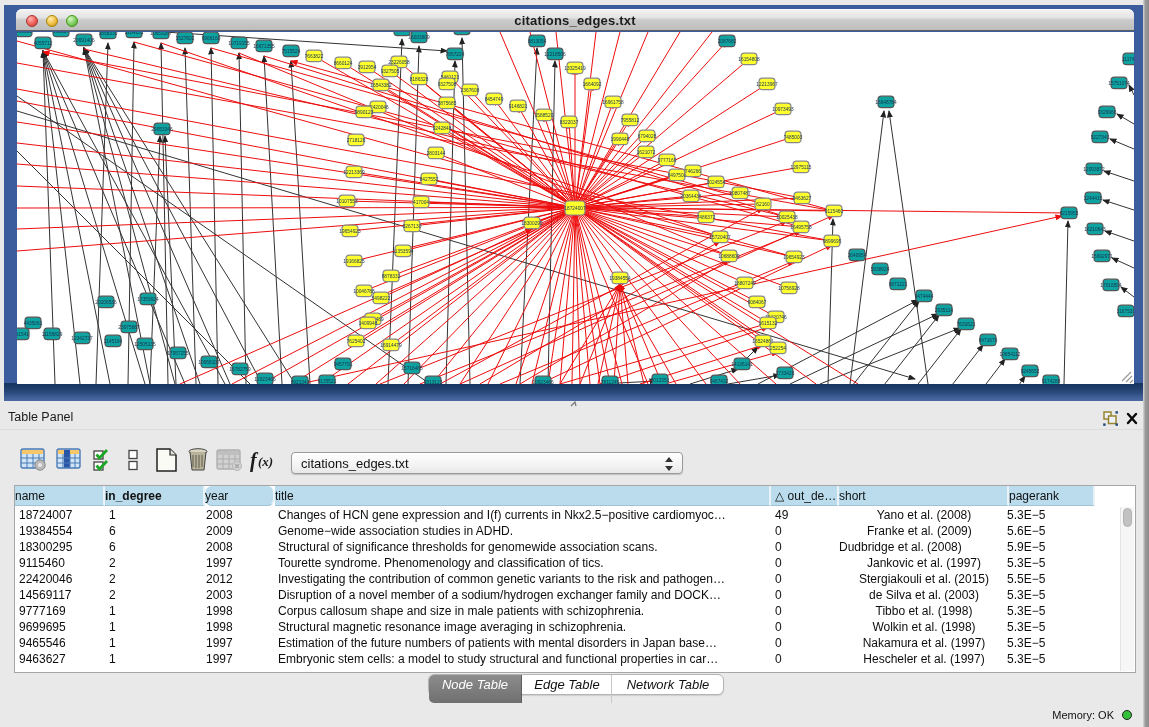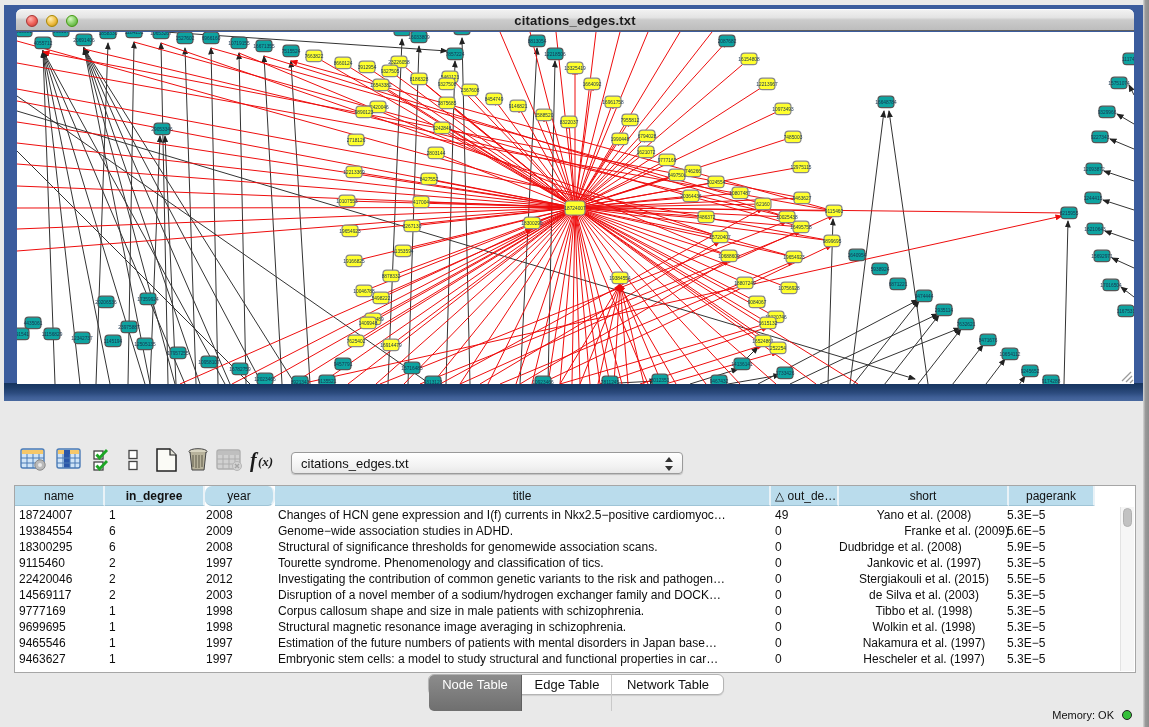--- a/index.html
+++ b/index.html
@@ -24,31 +24,31 @@
 #toolbar { position:absolute; left:0; top:30px; width:100%; height:53px; }
 #combo { position:absolute; left:291px; top:21px; width:392px; height:22px;
   background:linear-gradient(180deg,#ffffff,#f1f1f1 70%,#e7e7e7);
   border:1px solid #9a9a9a; border-radius:4px; box-shadow:0 1px 1px rgba(0,0,0,0.18); }
 #combo .t { position:absolute; left:9px; top:3px; font-size:13px; color:#111; }
 #tbl { position:absolute; left:14px; top:84px; width:1122px; height:188px; background:#fff;
   border:1px solid #a6a6a6; }
 .thead { position:absolute; left:0; top:0; width:1120px; height:20px; background:#fff; }
 .th { position:absolute; top:0; height:20px; background:#badcec; border-right:2px solid #e9f2f7;
   border-bottom:1px solid #9fc4d6; font-size:12px; color:#111; line-height:20px; }
-.hc { text-align:center; } .hl { text-align:left; padding-left:4px; }
+.hc { } .hl { text-align:left; padding-left:4px; }
 .tr { position:absolute; left:0; width:1120px; height:16px; }
 .td { position:absolute; top:1px; font-size:12px; color:#0d0d0d; white-space:nowrap; }
 #vsb { position:absolute; left:1120px; top:106px; width:14px; height:164px; background:#f6f6f6;
   border-left:1px solid #e3e3e3; }
 #vsb .th2 { position:absolute; left:2px; top:1px; width:9px; height:19px; border-radius:5px;
   background:#c2c2c2; border:1px solid #b0b0b0; }
 #tabs { position:absolute; left:428px; top:273px; width:296px; height:21px;
   background:#fff; border:1px solid #b4b4b4; border-radius:6px;
   box-shadow:0 1px 1px rgba(0,0,0,0.12); font-size:13px; color:#111; }
-#tabs .seg { position:absolute; top:0; height:36px; line-height:19px; text-align:center; }
+#tabs .seg { position:absolute; top:0; height:28px; line-height:19px; text-align:center;font-style:italic; }
 #tabs .sel { background:linear-gradient(180deg,#8c8c8c,#6f6f6f); color:#fff;
   border-radius:5px 0 0 5px; border-right:1px solid #5f5f5f; }
 #status { position:absolute; left:0; top:299px; width:1144px; height:28px; }
 #redge { position:absolute; left:1143px; top:0; width:6px; height:727px;
   background:linear-gradient(90deg,#d7d7d7,#9a9a9a 40%,#8c8c8c); }
 #tpicons { position:absolute; left:1098px; top:8px; }
 </style></head>
 <body>
 <div id="desk"></div>
 <div id="deskband"></div>
@@ -550,20 +550,34 @@
         <text x="778" y="349" font-size="4.8" font-family="Liberation Sans, sans-serif" fill="#17344f" text-anchor="middle">252254</text>
         <g stroke="#9a9a9a" stroke-width="1.3">
           <line x1="1122" y1="380" x2="1131" y2="371"></line>
           <line x1="1126" y1="381" x2="1132" y2="375"></line>
           <line x1="1130" y1="382" x2="1133" y2="379"></line>
         </g>
       </svg>
     </div>
 </div>
 <div id="tablepanel">
+  <div id="tphead">
+      <svg width="14" height="6" viewBox="0 0 14 6" style="position:absolute;left:568px;top:0">
+        <path d="M3 5 L7 1 L8 5" stroke="#777" fill="none" stroke-width="1.2"></path>
+      </svg>
+      <div class="t">Table Panel</div>
+    <svg id="tpicons" width="46" height="20" viewBox="0 0 46 20">
+      <rect x="6" y="3" width="7" height="7" fill="#eef3fb" stroke="#97842c" stroke-width="1.5"></rect>
+      <rect x="10.5" y="7" width="7.5" height="7.5" fill="#eef3fb" stroke="#97842c" stroke-width="1.5"></rect>
+      <rect x="17.5" y="2.2" width="2.4" height="2.4" fill="#1c4477"></rect>
+      <rect x="5.2" y="14.4" width="2.4" height="2.4" fill="#1c4477"></rect>
+      <rect x="17.5" y="14.4" width="2.4" height="2.4" fill="#1c4477"></rect>
+      <path d="M30 5 L38 14 M38 5 L30 14" stroke="#0a0a0a" stroke-width="2.4" stroke-linecap="round"></path>
+    </svg>
+  </div>
   <div id="toolbar">
       <svg width="270" height="30" viewBox="0 0 270 30" style="position:absolute;left:18px;top:15px">
 <g>
  <rect x="3" y="3" width="23" height="19" rx="2" fill="#cfe4f7" stroke="#4a7ab5" stroke-width="1.4"></rect>
  <rect x="3.9" y="4" width="21.2" height="4" fill="#f5c76a"></rect>
  <path d="M3 12h23M3 17h23M9 8v14M15 8v14M21 8v14" stroke="#4a7ab5" stroke-width="1"></path>
  <circle cx="22" cy="19" r="5.2" fill="#b9b9b9" stroke="#8a8a8a"></circle>
  <circle cx="22" cy="19" r="2" fill="#e8e8e8"></circle>
 </g>
 <g transform="translate(36,0)">
@@ -627,21 +641,21 @@
         <div class="td" style="left:760px">49</div>
         <div class="td tdc" style="left:824px;width:170px;text-align:center">Yano et al. (2008)</div>
         <div class="td" style="left:992px">5.3E−5</div>
       </div>
       <div class="tr" style="top:37px">
         <div class="td" style="left:4px">19384554</div>
         <div class="td" style="left:94px">6</div>
         <div class="td" style="left:191px">2009</div>
         <div class="td" style="left:263px">Genome−wide association studies in ADHD.</div>
         <div class="td" style="left:760px">0</div>
-        <div class="td tdc" style="left:824px;width:170px;text-align:right">Franke et al. (2009)</div>
+        <div class="td tdc" style="left:852px;width:170px;text-align:left">Franke et al. (2009)</div>
         <div class="td" style="left:992px">5.6E−5</div>
       </div>
       <div class="tr" style="top:53px">
         <div class="td" style="left:4px">18300295</div>
         <div class="td" style="left:94px">6</div>
         <div class="td" style="left:191px">2008</div>
         <div class="td" style="left:263px">Structural of significance thresholds for genomewide association scans.</div>
         <div class="td" style="left:760px">0</div>
         <div class="td tdc" style="left:824px;width:170px;text-align:left">Dudbridge et al. (2008)</div>
         <div class="td" style="left:992px">5.9E−5</div>

